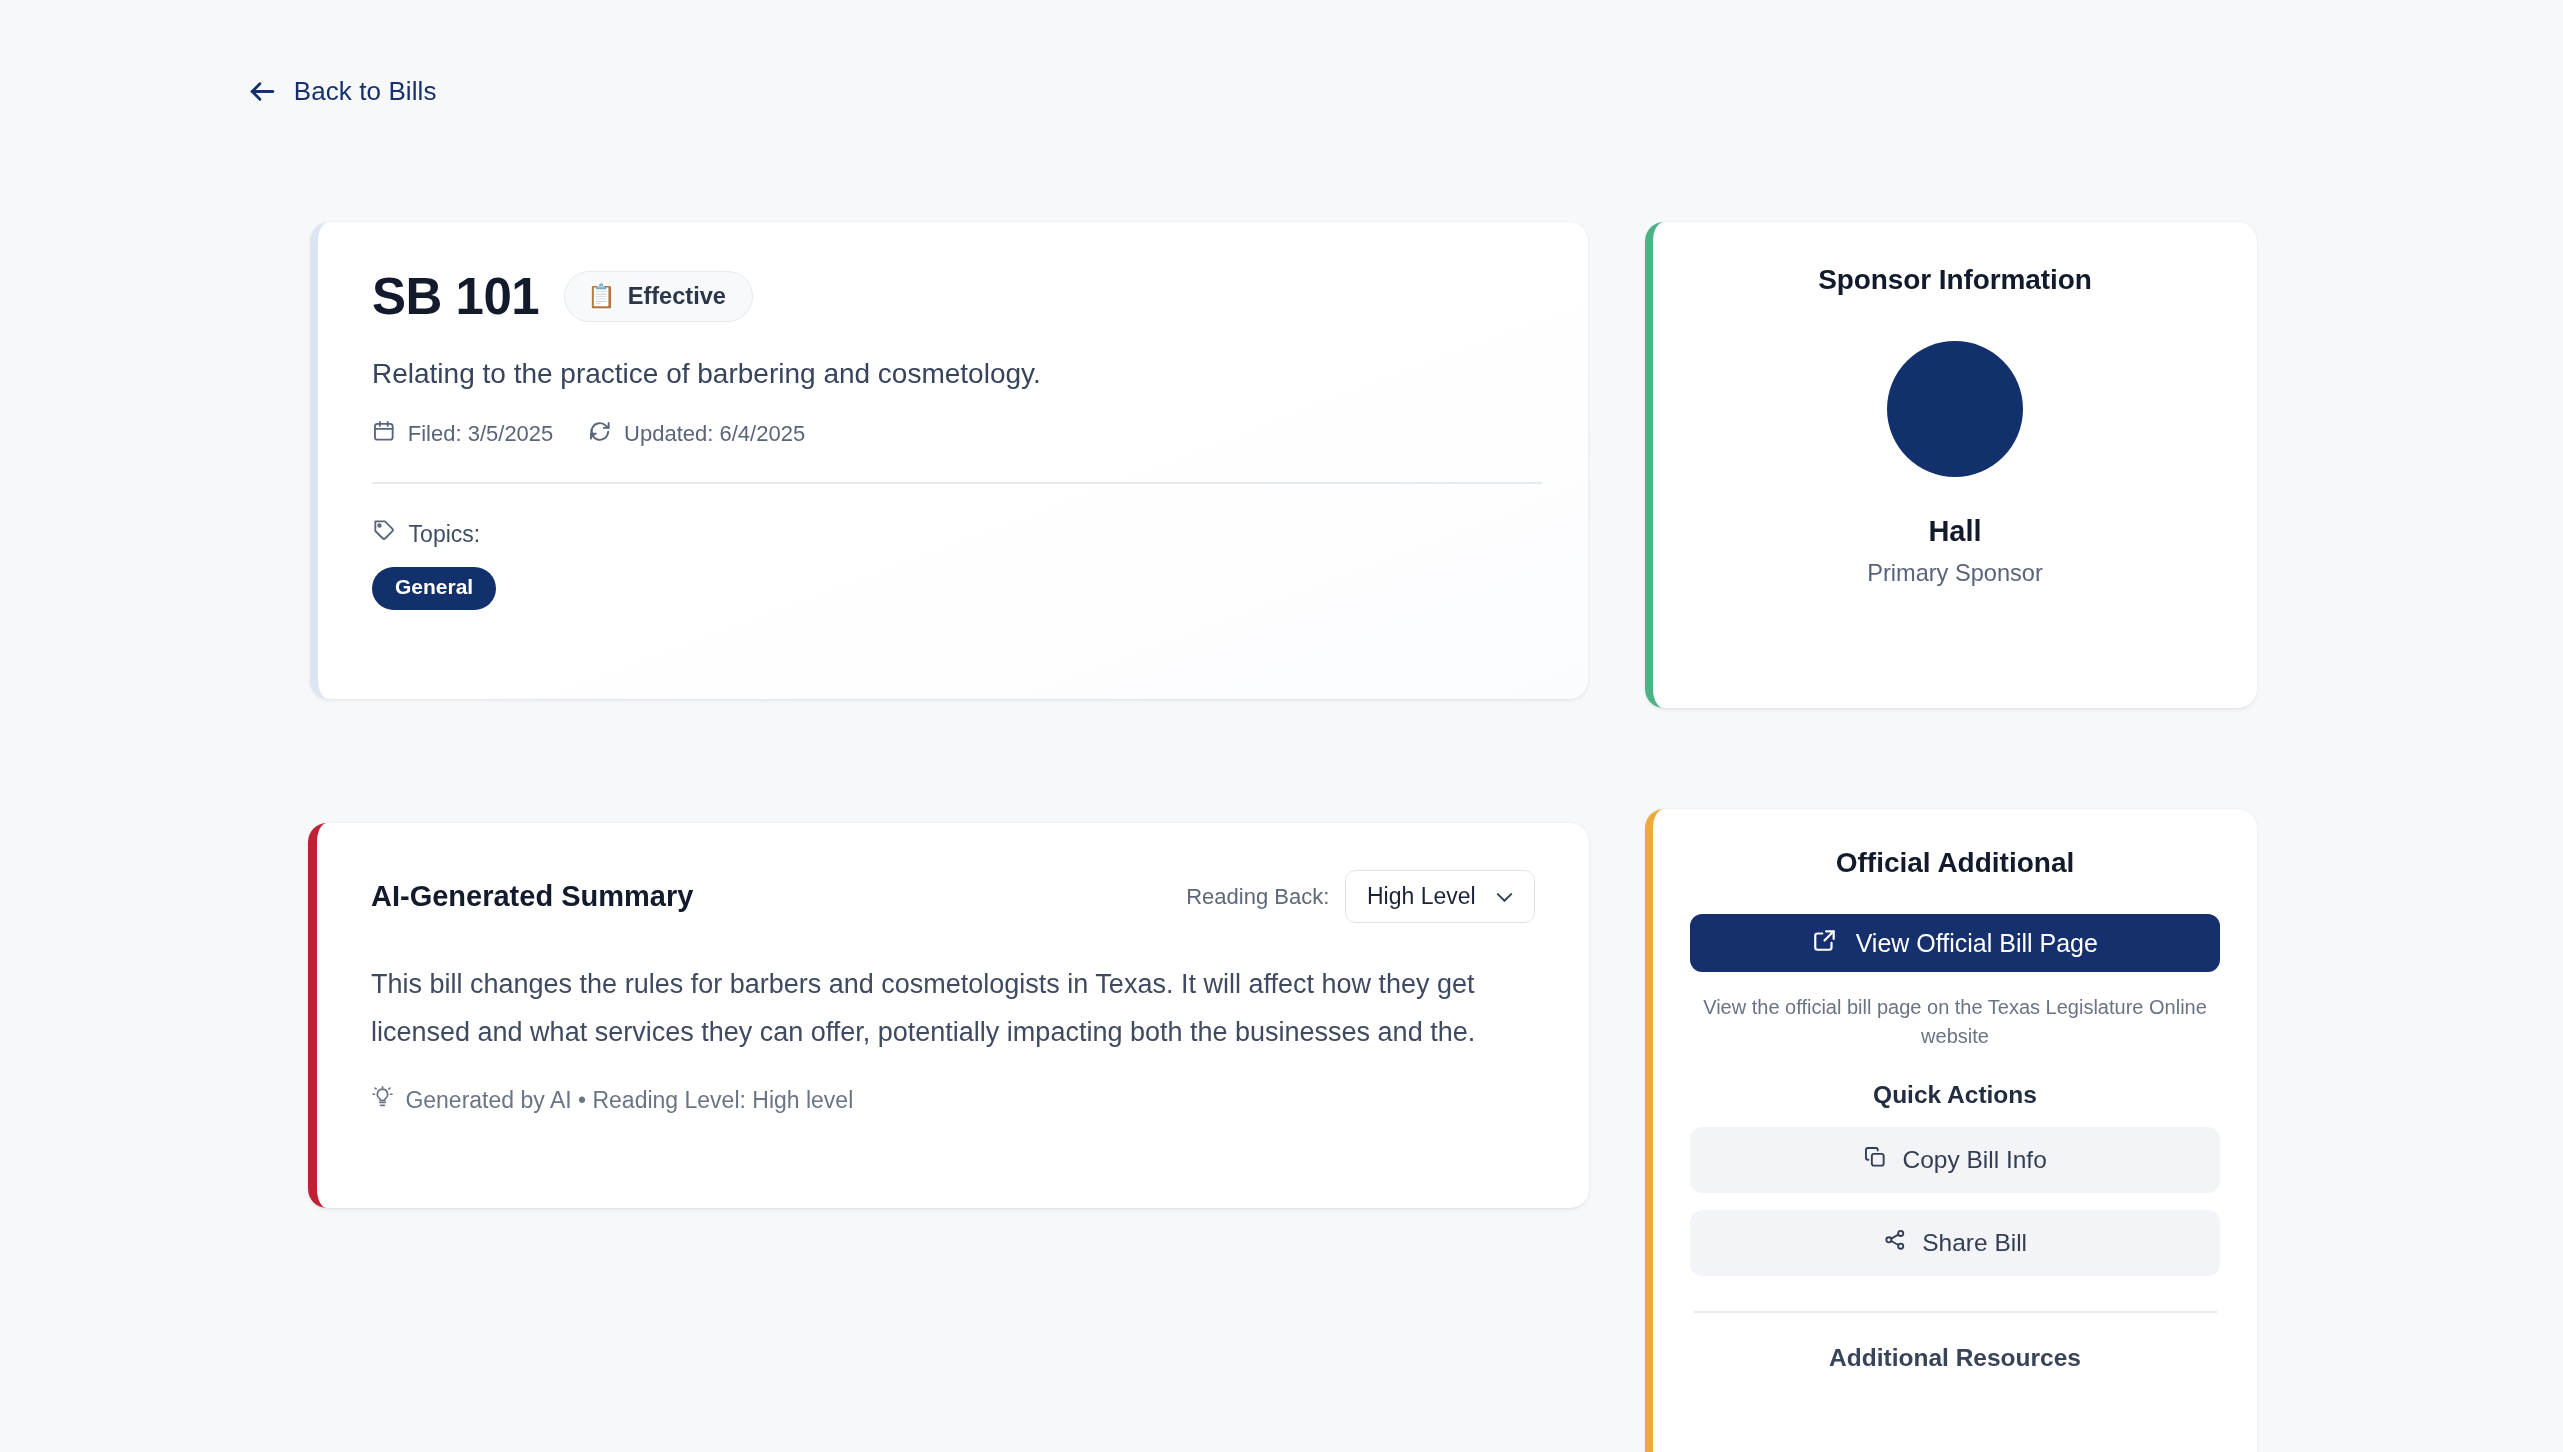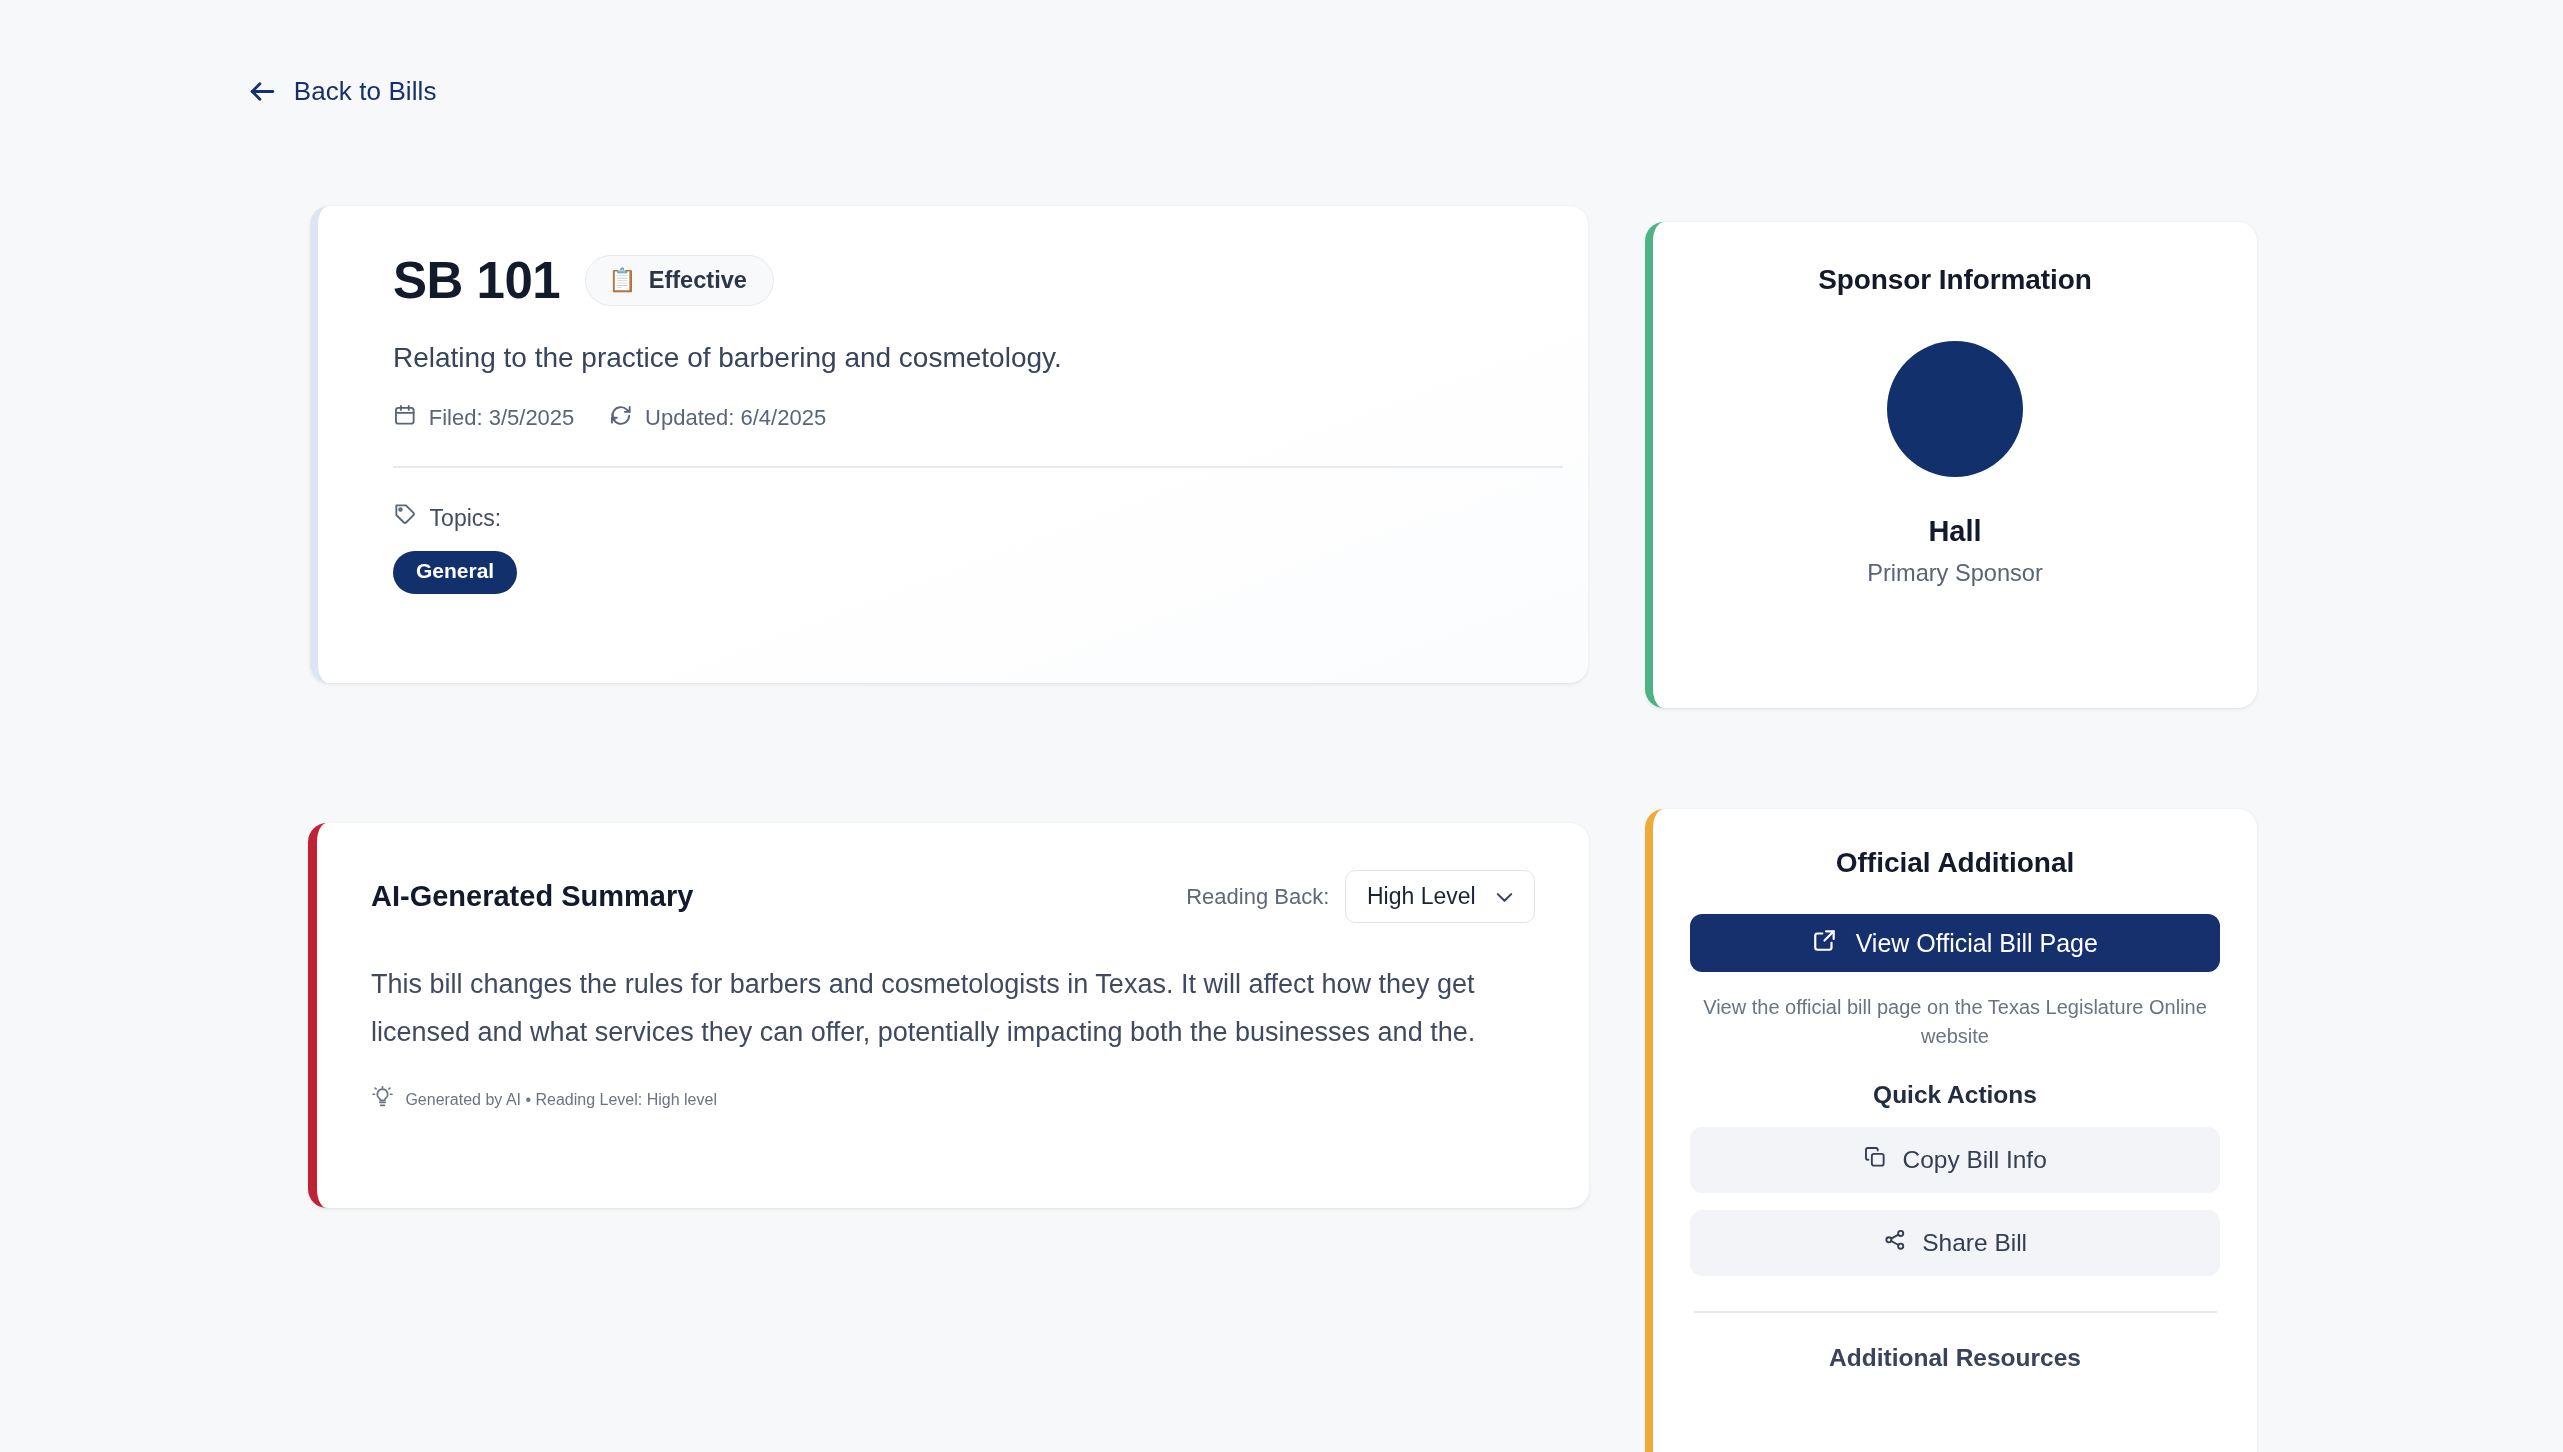--- a/index.html
+++ b/index.html
@@ -51,25 +51,25 @@
   .card {
     position: absolute;
     background: #ffffff;
     border-radius: 19px;
     box-shadow: 0 1.7px 4.4px rgba(17, 24, 39, 0.055), 0 0.9px 1.7px rgba(17,24,39,.04);
   }
 
   
   #bill-card {
     left: 310px;
-    top: 206px;
+    top: 222px;
     width: 1278px;
     height: 477px;
     border-left: 8.7px solid #dde5f2;
-    padding: 49px 54px 0 75px;
+    padding: 49px 54px 0 54px;
     background: linear-gradient(to bottom right, #ffffff 55%, #fbfcfe 100%);
   }
   .bill-title-row {
     display: flex;
     align-items: center;
     gap: 24.5px;
   }
   .bill-number {
     font-size: 51px;
     font-weight: bold;
@@ -236,21 +236,21 @@
     line-height: 1.78;
     color: #3f4a60;
     max-width: 1136px;
   }
 
   .summary-foot {
     margin-top: 30px;
     display: flex;
     align-items: center;
     gap: 11.4px;
-    font-size: 16px;
+    font-size: 23px;
     color: #6b7485;
   }
   .summary-foot svg { width: 23px; height: 23px; color: #6b7485; }
 
   
   #official-card {
     left: 1645px;
     top: 809px;
     width: 612px;
     height: 699px;

